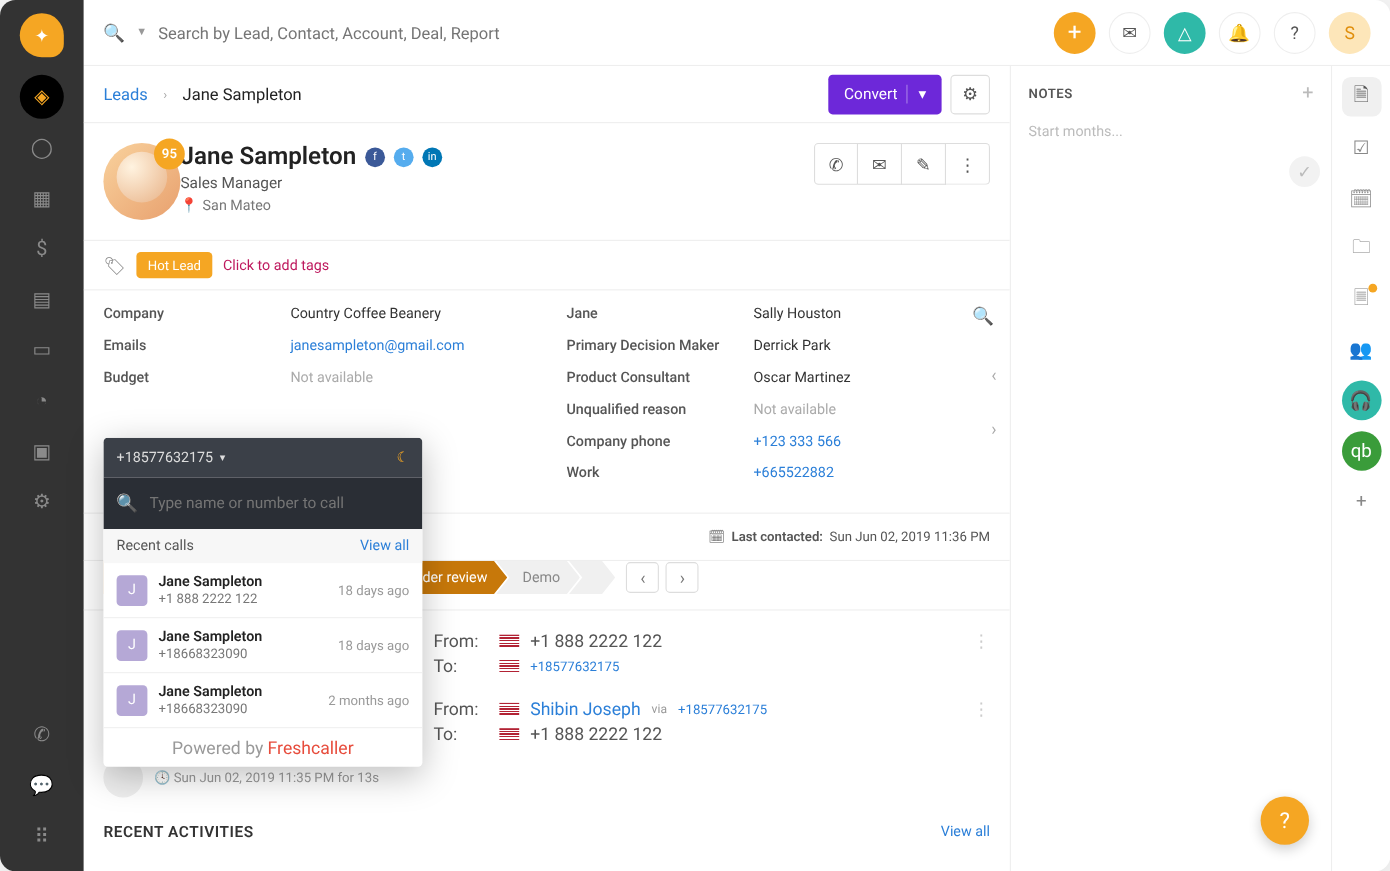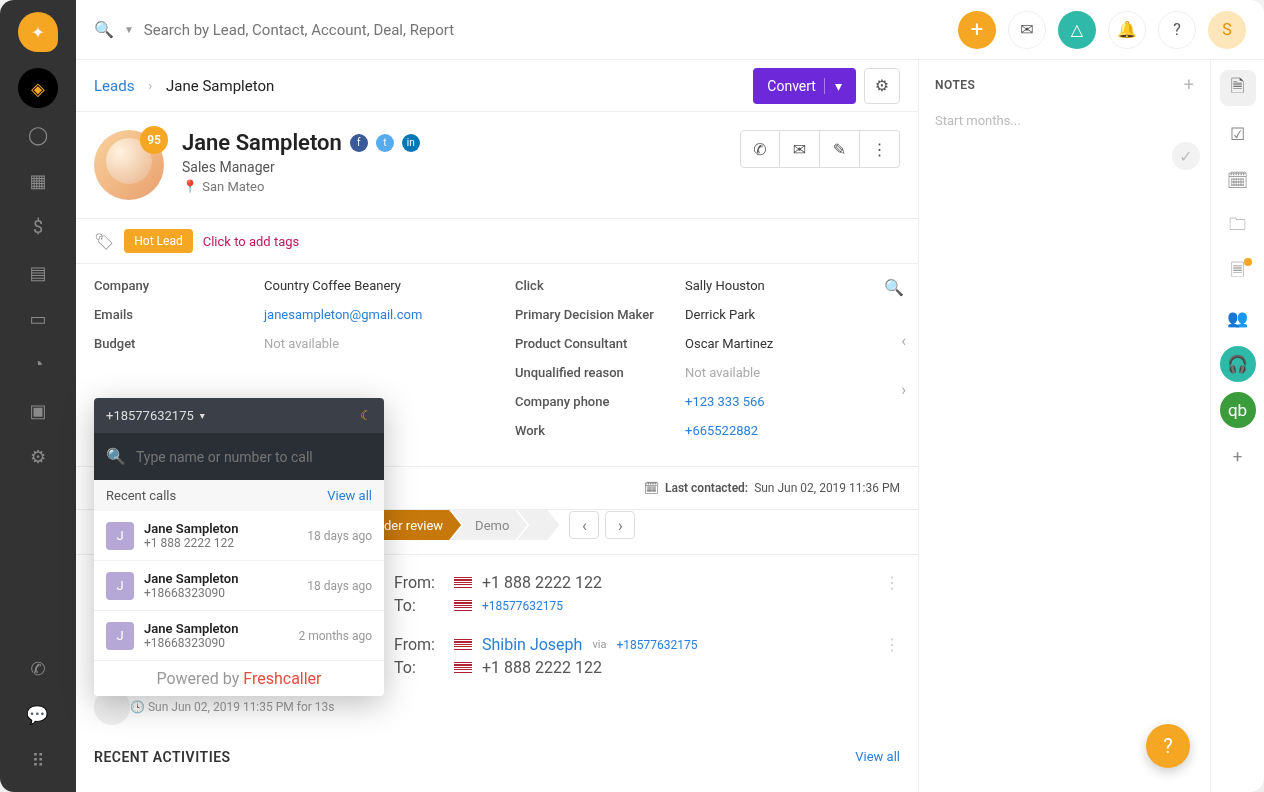--- a/index.html
+++ b/index.html
@@ -22,21 +22,21 @@
 .content { flex:1; display:flex; overflow:hidden;}
 .record { flex:1; overflow-y:auto; position:relative;}
 .crumbs { height: 52px; border-bottom:1px solid #eee; display:flex; align-items:center; padding: 0 18px; gap: 14px;}
 .crumbs a { color:#2B7FD8; text-decoration:none; font-size:15px;}
 .crumbs .sep { color:#aaa; font-size:12px;}
 .crumbs .cur { color:#222; font-size:15px;}
 .crumbs .right { margin-left:auto; display:flex; gap:8px;}
 .convert-btn { background:#6d28d9; color:#fff; border:none; border-radius:4px; padding: 8px 14px; font-size:14px; display:flex; align-items:center; gap:8px; cursor:pointer;}
 .convert-btn .caret { border-left:1px solid rgba(255,255,255,0.4); padding-left:10px;}
 .gear-sq { width:36px; height:36px; border:1px solid #ddd; border-radius:4px; display:flex; align-items:center; justify-content:center; color:#555; cursor:pointer;}
-.header { padding: 18px; display:flex; gap:18px; border-bottom:1px solid #eee;}
+.header { padding: 18px; display:flex; border-bottom:1px solid #eee;}
 .avatar { width:70px; height:70px; border-radius:50%; background: linear-gradient(135deg,#f9d29d,#e8a06e); position:relative; display:flex; align-items:center; justify-content:center;}
 .avatar .bubbles { position:absolute; inset:0; border-radius:50%; overflow:hidden;}
 .avatar .bubbles::before{content:""; position:absolute; top:8px; left:12px; width:46px; height:46px; border-radius:50%; background: radial-gradient(circle at 30% 30%, #fff3e0, #e8b287);}
 .score { position:absolute; top:-4px; right:-4px; width:28px; height:28px; border-radius:50%; background:#F5A623; color:#fff; display:flex; align-items:center; justify-content:center; font-size:12px; font-weight:600;}
 .name-row { display:flex; align-items:center; gap:8px;}
 .name { font-size:22px; font-weight:600; color:#222;}
 .soc { width:18px; height:18px; border-radius:50%; display:inline-flex; align-items:center; justify-content:center; color:#fff; font-size:10px;}
 .soc.fb{background:#3b5998;} .soc.tw{background:#55acee;} .soc.li{background:#0077b5;}
 .sub { color:#555; font-size:14px; margin-top:4px;}
 .loc { color:#777; font-size:13px; margin-top:4px; display:flex; align-items:center; gap:4px;}
@@ -207,21 +207,21 @@
                 <span class="lab">Emails</span>
                 <span class="val link">janesampleton@gmail.com</span>
               </div>
             <div class="dl">
                 <span class="lab">Budget</span>
                 <span class="val mute">Not available</span>
               </div>
           </div>
           <div class="col">
             <div class="dl">
-                <span class="lab">Click</span>
+                <span class="lab">Jane</span>
                 <span class="val">Sally Houston</span>
               </div>
             <div class="dl">
                 <span class="lab">Primary Decision Maker</span>
                 <span class="val">Derrick Park</span>
               </div>
             <div class="dl">
                 <span class="lab">Product Consultant</span>
                 <span class="val">Oscar Martinez</span>
               </div>
@@ -293,21 +293,21 @@
                   <span style="color:#2B7FD8; font-size:12px;">+18577632175</span>
                 </div>
               <div class="conv-line">
                   <span class="lab">To:</span>
                   <span class="flag"></span>
                   <span>+1 888 2222 122</span>
                 </div>
             </div>
             <span class="conv-menu">⋮</span>
           </div>
-          <div style="display:flex; align-items:center; padding-left:0;">
+          <div style="display:flex; gap:10px; align-items:center; padding-left:0;">
             <div class="conv-av"></div>
             <span style="font-size:12px; color:#999;">🕓 <span>Sun Jun 02, 2019 11:35 PM for 13s</span></span>
           </div>
         </div>
 
         <div class="recent-hd">
           <span class="ttl">RECENT ACTIVITIES</span>
           <a>View all</a>
         </div>
       </div>

